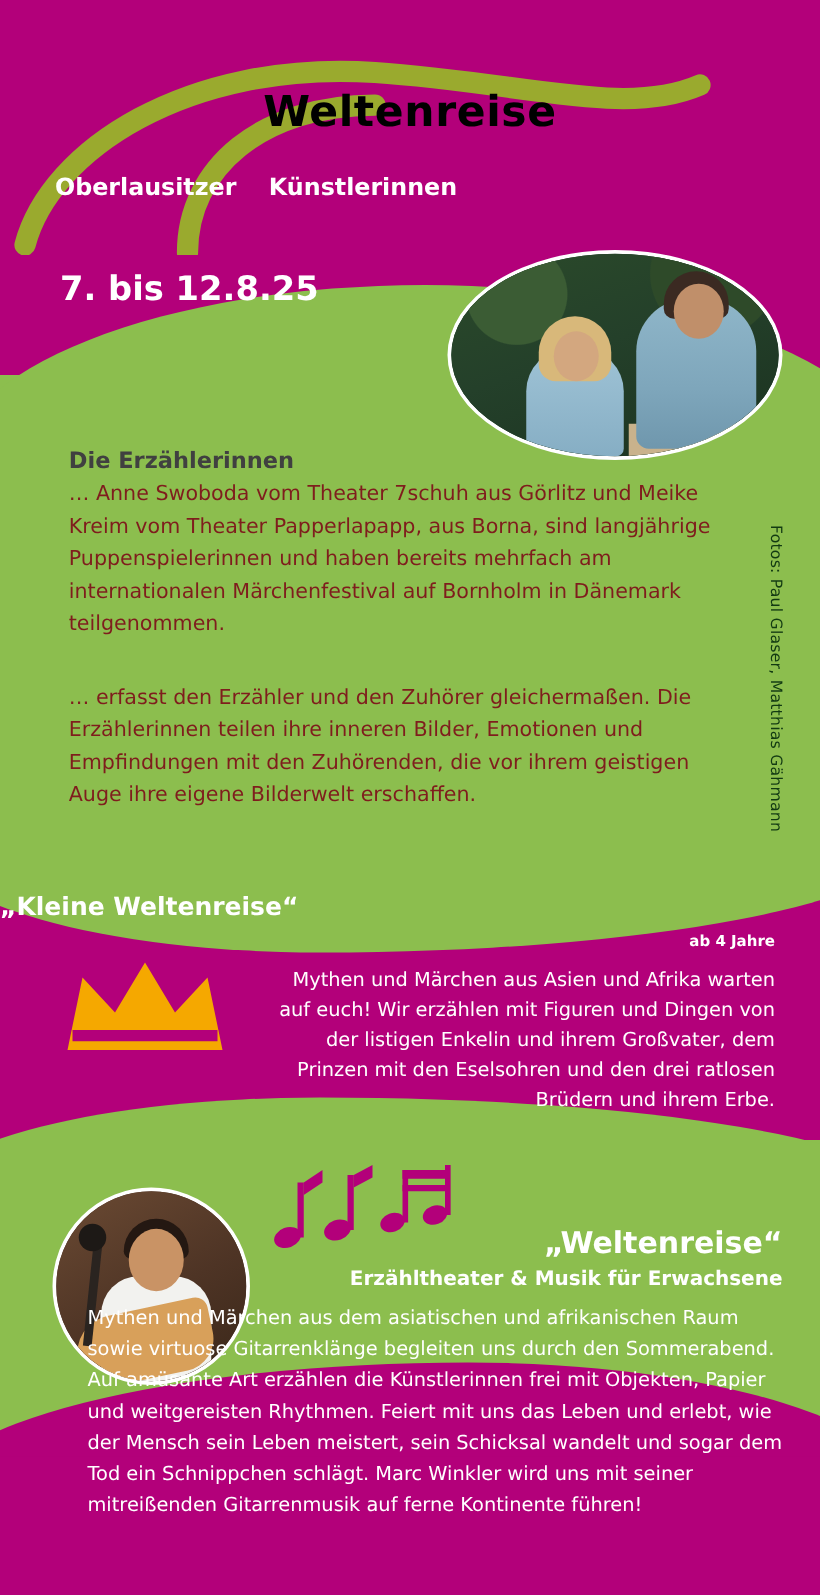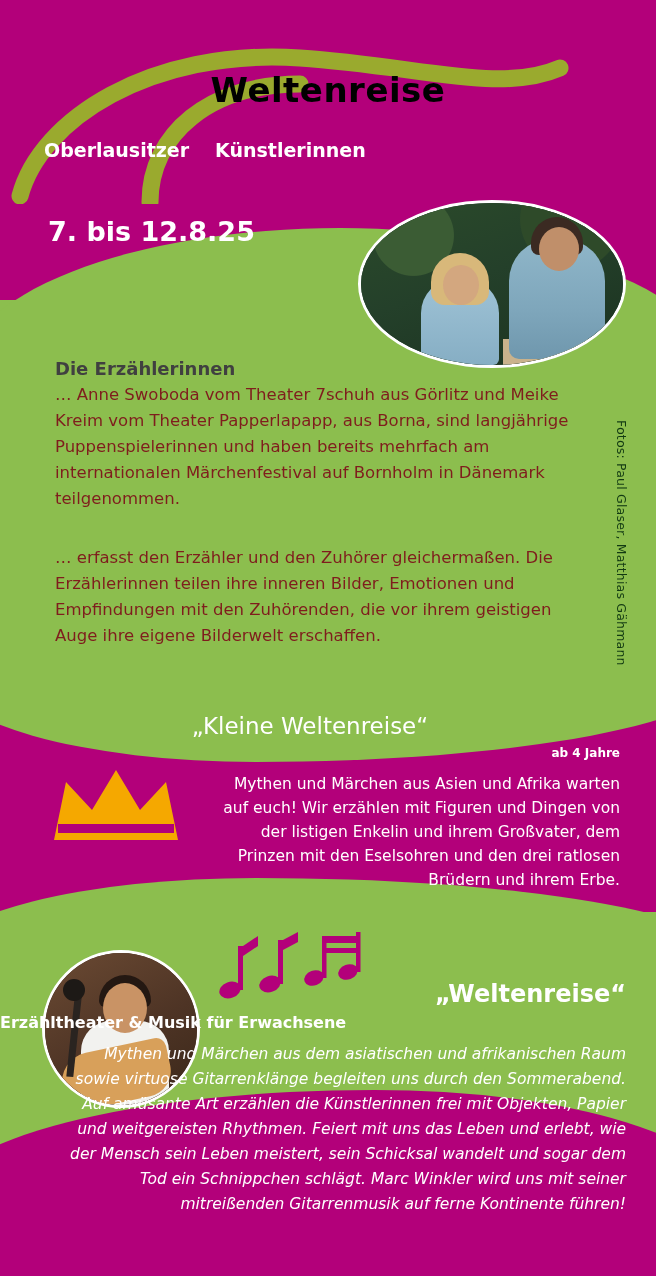--- a/index.html
+++ b/index.html
@@ -122,22 +122,22 @@
     position:absolute;left:-60px;top:672px;width:790px;height:90px;
     background:#8cbe4e;
     border-radius:0 0 60% 40% / 0 0 100% 100%;
   }
   .mid-bot-wave{
     position:absolute;left:-60px;top:878px;width:790px;height:80px;
     background:#8cbe4e;
     border-radius:40% 60% 0 0 / 100% 100% 0 0;
   }
   .kw-title{
-    position:absolute;left:0;top:713px;width:620px;text-align:center;
-    color:#ffffff;font-size:23px;font-weight:normal;
+    position:absolute;left:0;top:713px;width:620px;text-align:left;
+    color:#ffffff;font-size:20px;font-weight:bold;
   }
   .kw-sub{
     position:absolute;left:0;top:746px;width:620px;text-align:right;
     color:#ffffff;font-size:12px;font-weight:bold;
   }
   .kw-text{
     position:absolute;left:210px;top:772px;width:410px;
     text-align:right;color:#ffffff;font-size:15.5px;line-height:24px;
   }
   
@@ -190,26 +190,26 @@
   }
   
   .notes{
     position:absolute;left:218px;top:932px;width:150px;height:70px;
   }
   .w-title{
     position:absolute;left:0;top:980px;width:626px;text-align:right;
     color:#ffffff;font-size:24px;font-weight:bold;
   }
   .w-sub{
-    position:absolute;left:0;top:1013px;width:626px;
+    position:absolute;left:0;top:1013px;width:626px;text-align:right;
     color:#ffffff;font-size:16px;font-weight:bold;
   }
   .w-text{
     position:absolute;left:70px;top:1042px;width:556px;
-    text-align:right;color:#ffffff;font-size:15.5px;line-height:25px;font-style:italic;
+    text-align:left;color:#ffffff;font-size:15.5px;line-height:25px;
   }
 </style>
 </head>
 <body>
 
 <div class="poster">
 
   <div class="top-magenta"></div>
 
   <svg class="ribbon" viewBox="0 0 600 180">

